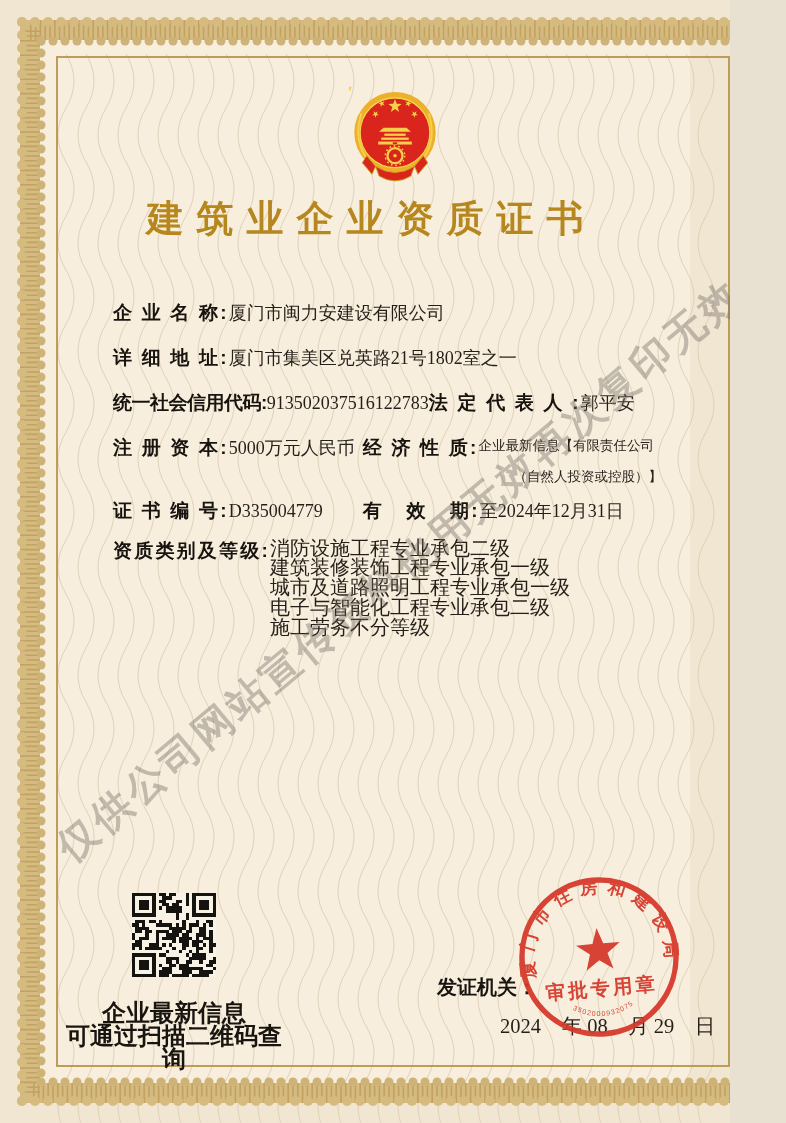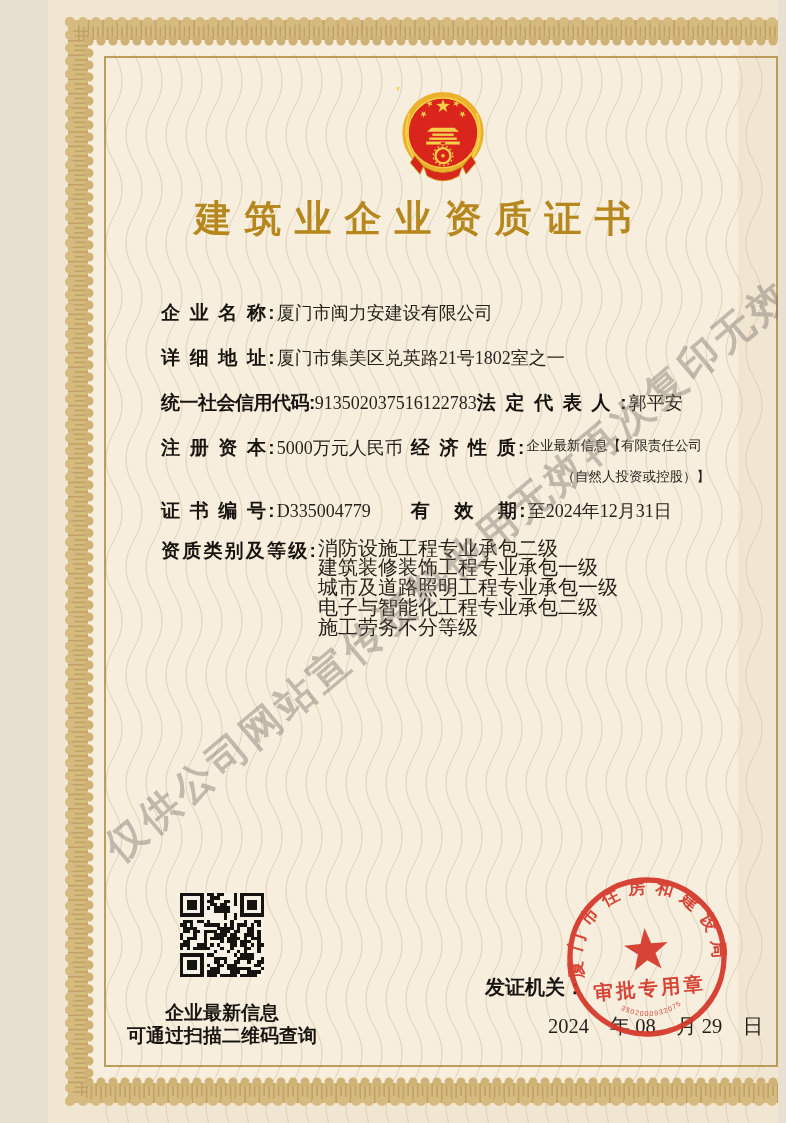--- a/index.html
+++ b/index.html
@@ -1,17 +1,17 @@
 <!DOCTYPE html>
 <html><head>
 <meta charset="utf-8">
 <style>
   html,body{margin:0;padding:0;background:#e8e0d0;}
   .page{position:relative;width:730px;height:1123px;background:#f1e6d2;overflow:hidden;
-        font-family:"Liberation Sans",sans-serif;margin-left:48px;}
+        font-family:"Liberation Sans",sans-serif;}
   .inner-paper{position:absolute;left:40px;top:40px;right:40px;bottom:40px;background:#f7eedd;}
   svg.layer{position:absolute;left:0;top:0;}
   .emblem{position:absolute;left:349px;top:86px;width:92px;height:104px;z-index:3;}
   .cert-title{position:absolute;left:0;top:194px;width:100%;text-align:center;z-index:3;
       font-size:37px;font-weight:bold;color:#b6871f;letter-spacing:13px;text-indent:13px;
       text-shadow:0 1px 0 rgba(255,244,214,.6);}
   .fields{position:absolute;left:113px;top:301px;width:612px;z-index:3;color:#241f18;}
   .frow{display:flex;align-items:flex-start;margin-bottom:21px;line-height:24px;}
   .flabel{font-weight:bold;font-size:19px;letter-spacing:2.2px;white-space:pre;flex:none;color:#17130e;}
   .flabel.tight{letter-spacing:-0.5px;}
@@ -20,21 +20,21 @@
   .row4{margin-bottom:14px;}
   .row5{margin-bottom:16px;}
   .eco{font-family:"Liberation Serif",serif;font-size:13.5px;line-height:15.5px;padding-top:2px;white-space:pre;}
   .eco .l2{padding-left:8px;}
   .qual-items div{font-family:"Liberation Serif",serif;font-size:20px;line-height:19.8px;white-space:pre;}
   .watermark{position:absolute;left:400px;top:570px;transform:translate(-50%,-50%) rotate(-40deg);
       font-size:40px;font-weight:bold;letter-spacing:4px;white-space:nowrap;
       color:rgba(112,105,97,.40);z-index:4;}
   .qr{position:absolute;left:132px;top:893px;width:84px;height:84px;z-index:3;}
   .qr-note{position:absolute;left:58px;top:1001px;width:232px;text-align:center;z-index:3;
-      font-weight:bold;font-size:19px;line-height:23px;color:#18140f;}
+      font-weight:bold;font-size:24px;line-height:23px;color:#18140f;}
   .issuer-label{position:absolute;left:437px;top:974px;font-size:20px;font-weight:bold;color:#18140f;z-index:3;}
   .issue-date{position:absolute;left:500px;top:1012px;font-size:20.5px;font-family:"Liberation Serif",serif;
       color:#241f18;white-space:pre;z-index:3;}
   .seal{position:absolute;left:514px;top:872px;width:170px;height:170px;transform:rotate(-5deg);
       opacity:.93;z-index:5;}
 </style>
 </head>
 <body>
 
 <div class="page">

